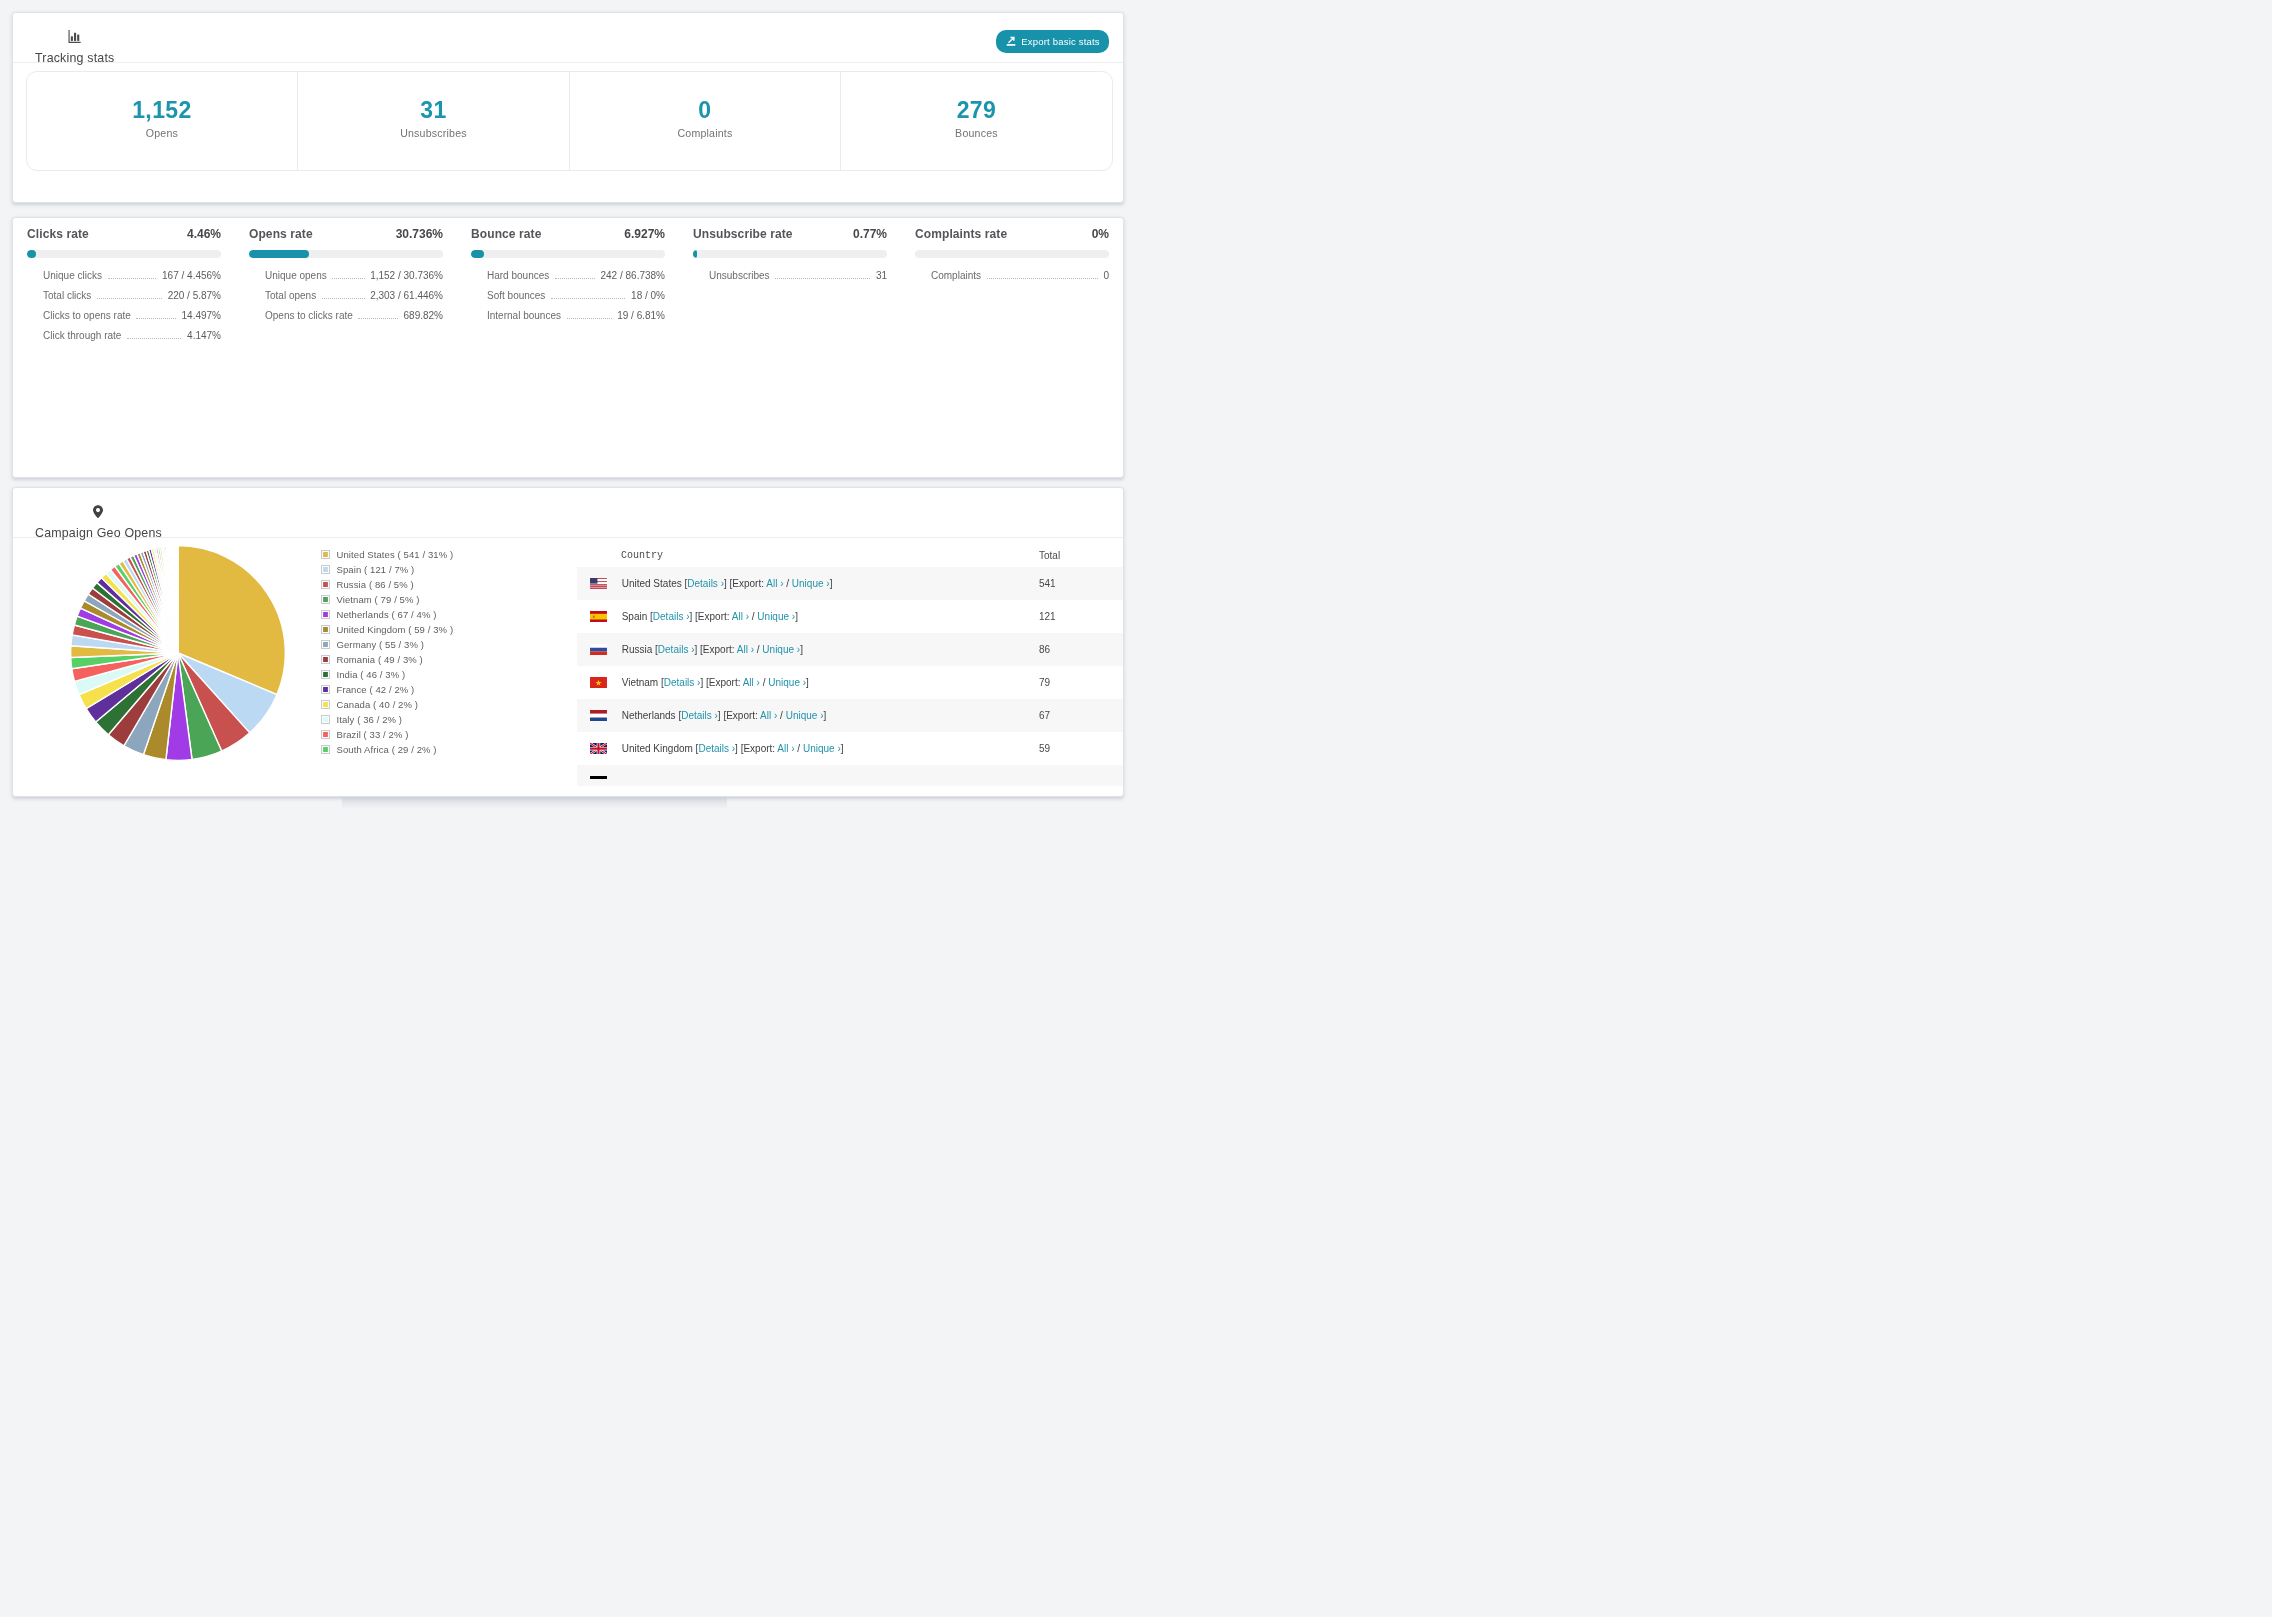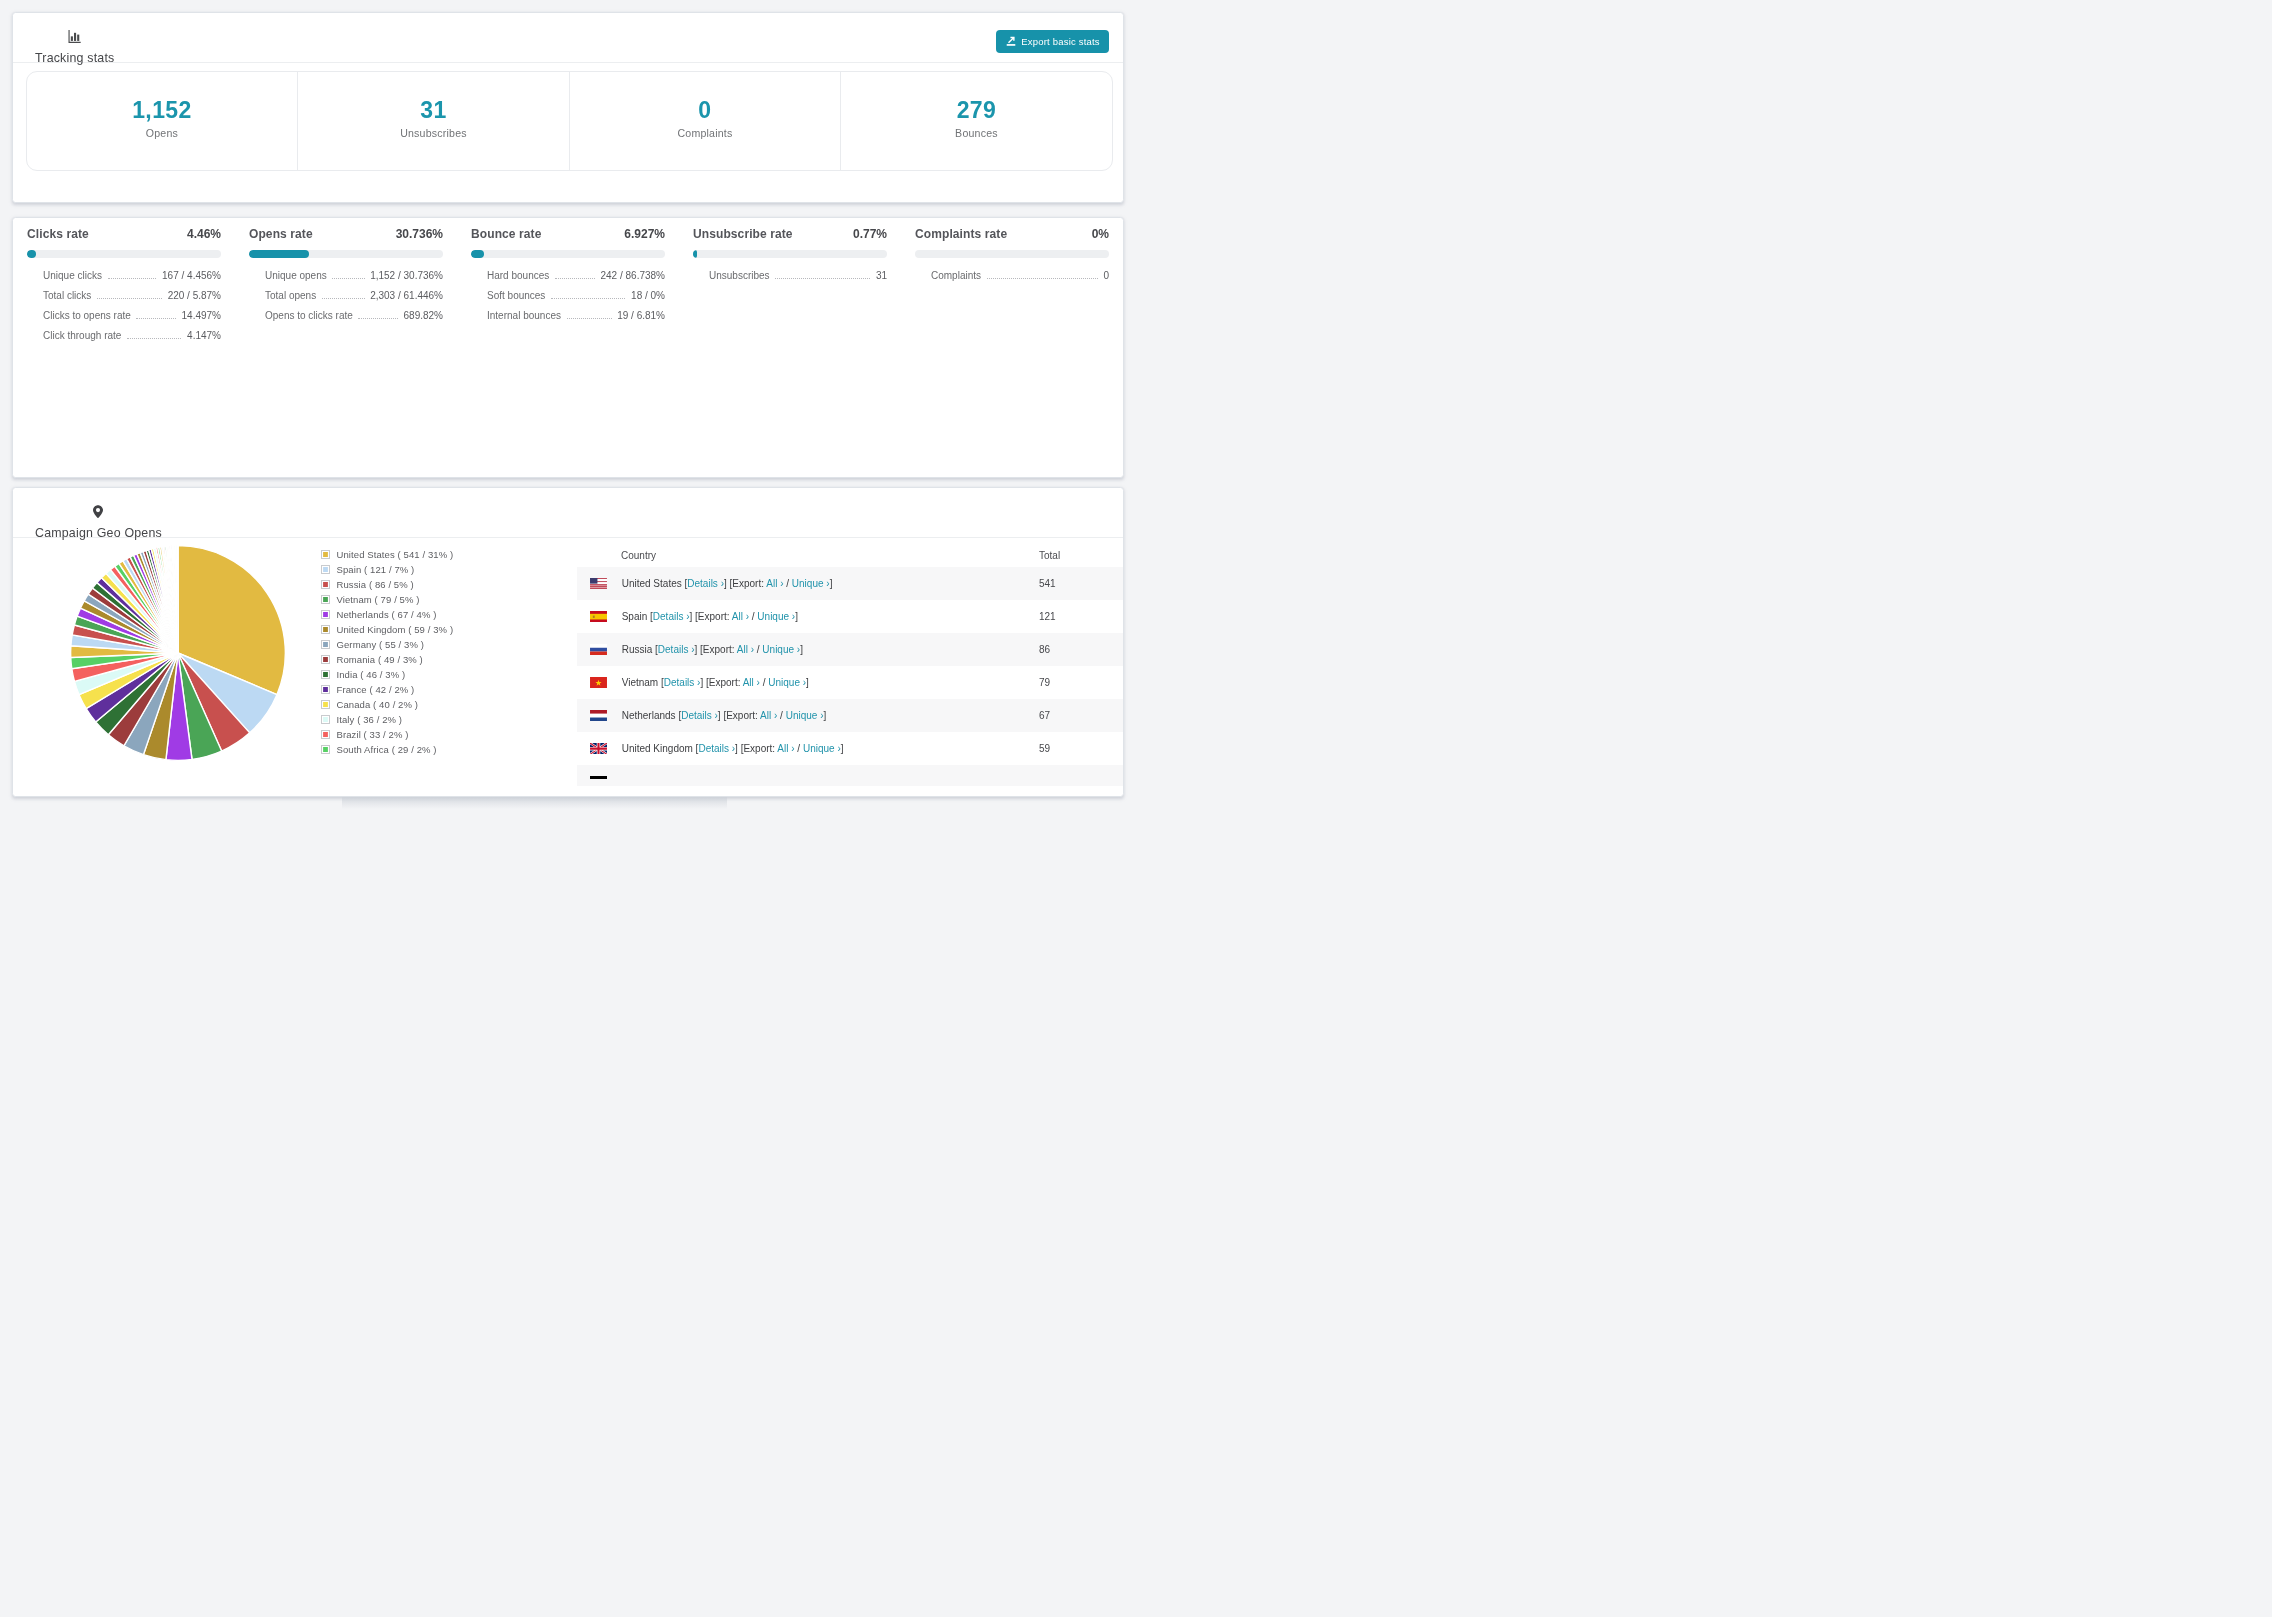--- a/index.html
+++ b/index.html
@@ -8,21 +8,21 @@
   .page{position:relative;width:1136px;height:809px;background:#f3f4f6;overflow:hidden;}
   .card{position:absolute;left:12px;width:1112px;background:#fff;border:0.7px solid #dfe3e8;
         border-radius:3.5px;box-shadow:0 1.4px 3.5px rgba(110,120,140,.28);}
   .card-head{position:relative;height:50px;border-bottom:0.7px solid #eceef0;}
   .card-title{position:absolute;left:22px;top:17px;display:flex;align-items:center;gap:7.8px;
               font-size:12.4px;color:#454649;letter-spacing:0.2px;flex-direction:column;}
   .card-title svg{display:block;}
   
   #card-tracking{top:12px;height:191px;}
   .export-btn{position:absolute;top:17px;right:14px;height:23px;display:flex;align-items:center;gap:5.6px;
-              background:#1792aa;color:#fff;border:none;border-radius:4px;padding:0 9.2px;
+              background:#1792aa;color:#fff;border:none;border-radius:10px;padding:0 9.2px;
               font-size:9.5px;font-family:inherit;cursor:pointer;letter-spacing:0.2px;}
   .stats-box{position:absolute;left:12.7px;top:58px;width:1087px;height:100px;border:0.7px solid #e9ebee;
              border-radius:11px;display:flex;}
   .stat-cell{flex:1;display:flex;flex-direction:column;align-items:center;justify-content:center;
              padding-bottom:5.6px;}
   .stat-cell + .stat-cell{border-left:0.7px solid #e9ebee;}
   .stat-value{font-size:23px;font-weight:700;color:#1b95ac;letter-spacing:0.4px;}
   .stat-label{font-size:10.6px;color:#717376;margin-top:3.5px;letter-spacing:0.2px;}
   
   #card-rates{top:217px;height:261px;padding:9.2px 14px 21px;}
@@ -39,21 +39,21 @@
   .rate-row .val{color:#5b5c60;white-space:nowrap;}
   
   #card-geo{top:487px;height:310px;overflow:hidden;}
   .pie-wrap{position:absolute;left:52px;top:52px;width:226px;height:226px;}
   .legend{position:absolute;left:308px;top:59px;}
   .legend-item{display:flex;align-items:center;gap:7px;height:15px;font-size:9.5px;color:#5d5e62;
                letter-spacing:0.1px;cursor:pointer;}
   .legend-swatch{width:8.5px;height:8.5px;border:0.7px solid #c9cbce;box-shadow:inset 0 0 0 1.1px #fff;flex:0 0 auto;}
   .geo-table{position:absolute;left:564px;top:55px;width:546px;}
   .thead{display:flex;align-items:center;height:24px;font-size:10px;color:#4b4c50;}
-  .th-country{margin-left:44px;flex:1;}
+  .th-country{margin-left:44px;flex:1;font-family:Liberation Mono, monospace;}
   .th-total{width:84px;}
   .trow{display:flex;align-items:center;height:33px;font-size:10px;color:#3f4043;}
   .trow.odd{background:#f7f7f8;}
   .trow .flag{width:17px;margin-left:12.7px;flex:0 0 auto;display:block;}
   .trow .cname{margin-left:15px;flex:1;white-space:nowrap;}
   .trow .total{width:84px;color:#46474b;}
   .trow a{color:#2193ab;text-decoration:none;}
   .trow.partial{height:21px;align-items:flex-start;overflow:hidden;}
   .trow.partial .flag-sliver{width:17px;height:3.5px;background:#000;margin:10.6px 0 0 12.7px;}
   .bottom-shade{position:absolute;left:342px;top:797px;width:385px;height:12px;

